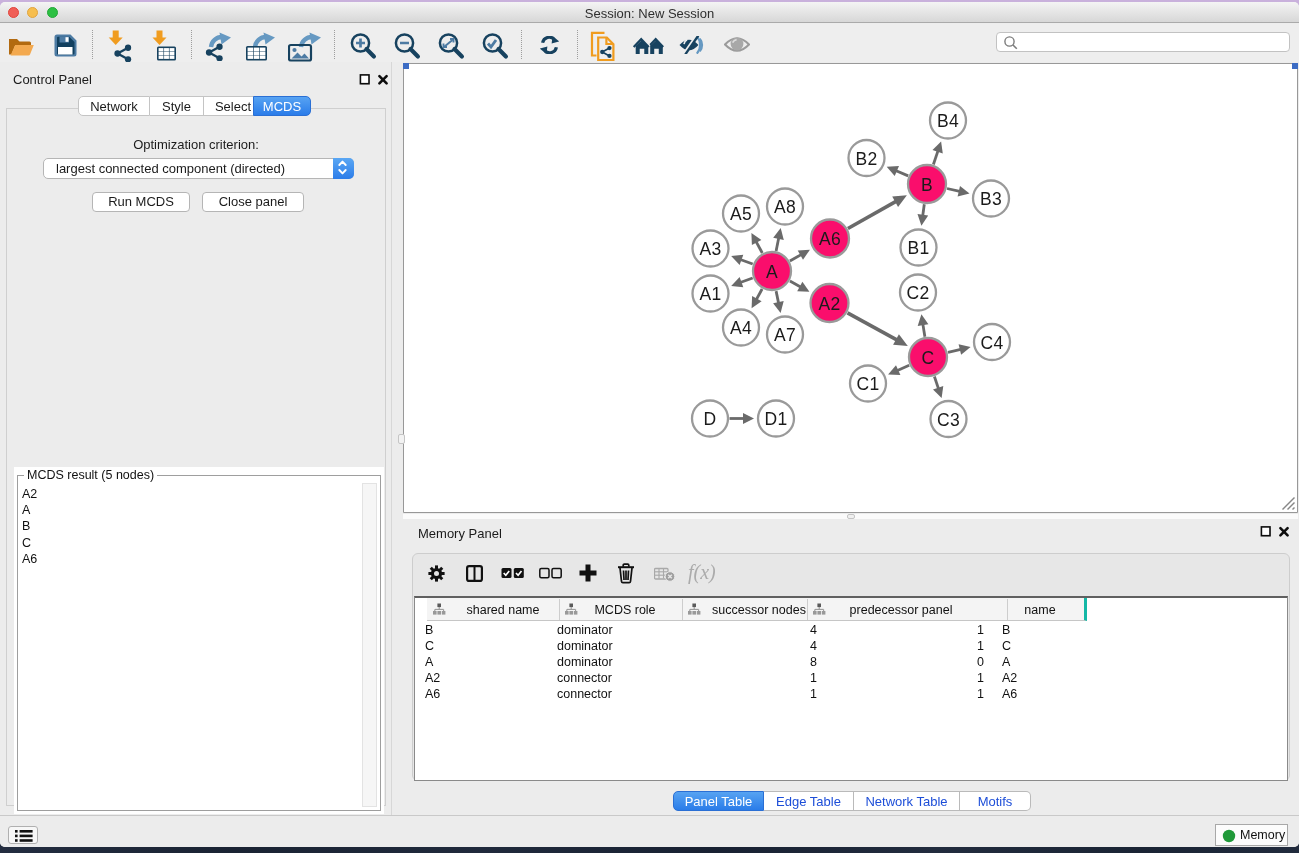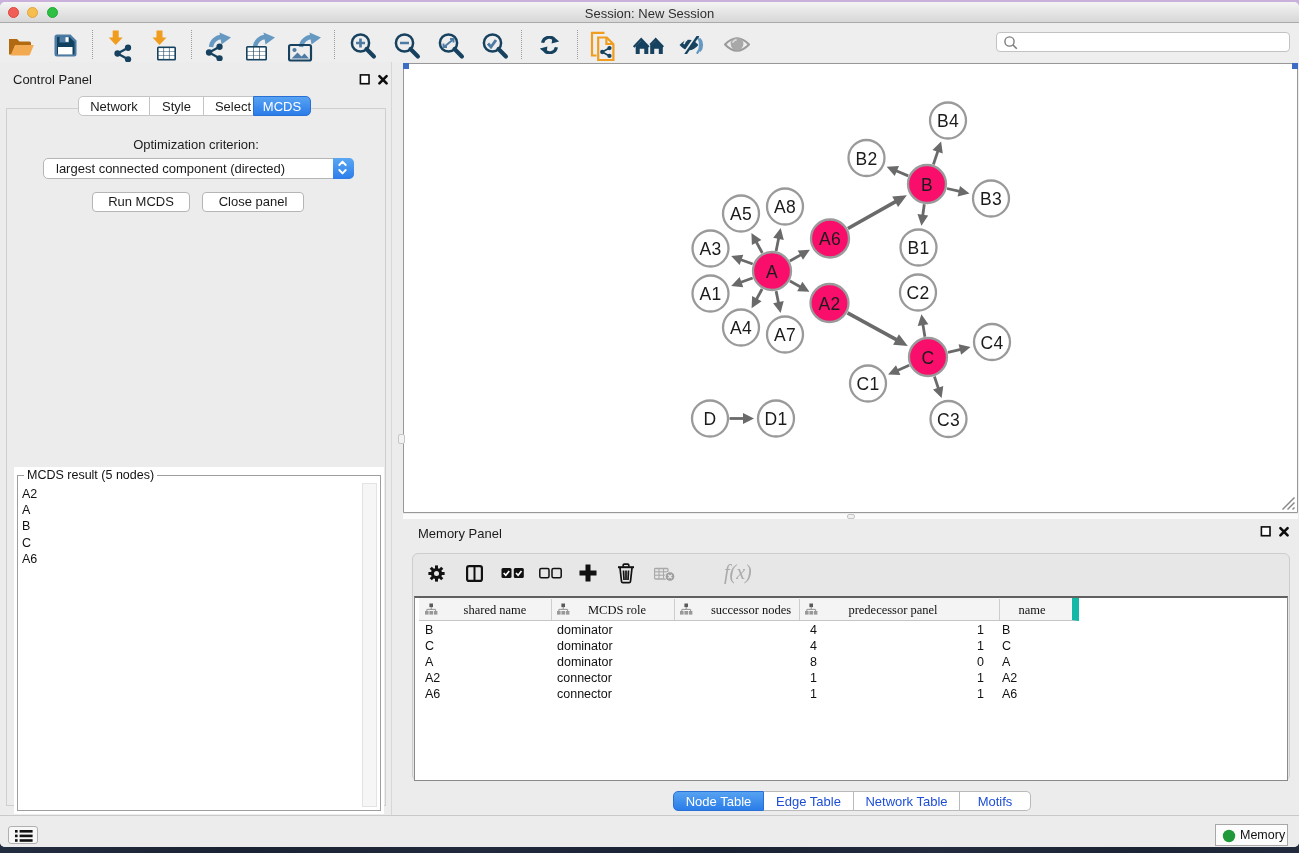--- a/index.html
+++ b/index.html
@@ -44,22 +44,22 @@
 #nettitle { position:absolute; left:0; top:0; width:893px; height:22px;
   background:linear-gradient(#f3f3f3,#d4d4d4); border-bottom:1px solid #9a9a9a; border-radius:4px 4px 0 0; }
 #netname { position:absolute; top:4px; left:0; width:893px; text-align:center; font-size:13px; color:#222; }
 .bluecorner { position:absolute; width:6px; height:6px; background:#3c6cc4; z-index:0; }
 
 #tpanel { position:absolute; left:392px; top:60px; width:907px; height:755px; background:#ececec; }
 #tp-title { position:absolute; left:26px; top:464px; font-size:13px; color:#1b1b1b; }
 #tp-box { position:absolute; left:20px; top:491px; width:878px; height:228px; background:#e7e7e7;
   border:1px solid #cdcdcd; border-radius:6px; }
 #ttable { position:absolute; left:22px; top:534px; width:874px; height:185px; background:#ffffff; border:1px solid #8a8a8a; border-top:2px solid #606060; }
-#thead { position:absolute; left:4px; top:0; width:660px; height:23px; background:#f4f4f4;
-  border-bottom:1px solid #c6c6c6; border-right:7px solid #14b8a6;font-family:Liberation Serif, serif; }
+#thead { position:absolute; left:12px; top:0; width:660px; height:23px; background:#f4f4f4;
+  border-bottom:1px solid #c6c6c6; border-right:3px solid #14b8a6; }
 .hsep { position:absolute; top:1px; height:21px; width:0; border-left:1px solid #cdcdcd; }
 .hlab { position:absolute; top:4.5px; font-size:12.5px; color:#111; }
 .cell { position:absolute; font-size:12.5px; color:#111; height:16px; line-height:16px; }
 .btab { position:absolute; top:729px; height:20px; background:#ffffff; border:1px solid #bababa; border-left:none;
   font-size:13px; color:#1d4ed8; text-align:center; line-height:19px; }
 
 #statusbar { position:absolute; left:0; top:813px; width:1299px; height:32px; background:#ececec; border-top:1px solid #c9c9c9; }
 #membtn { position:absolute; left:1215px; top:8px; width:73px; height:22px; background:#fcfcfc; border:1px solid #a8a8a8;
   font-size:12.5px; color:#111; }
 #listbtn { position:absolute; left:8px; top:10px; width:30px; height:18px; background:#f7f7f7; border:1px solid #b0b0b0; border-radius:3px; }
@@ -329,21 +329,21 @@
               <line x1="0.5" y1="10.2" x2="14" y2="10.2"></line>
               <line x1="5" y1="4" x2="5" y2="13.5"></line>
               <line x1="9.5" y1="4" x2="9.5" y2="13.5"></line>
             </g>
             <circle cx="16" cy="11.5" r="4.8" fill="#9f9f9f" stroke="#e7e7e7" stroke-width="1"></circle>
             <g stroke="#e7e7e7" stroke-width="1.4">
               <line x1="14.2" y1="9.7" x2="17.8" y2="13.3"></line>
               <line x1="17.8" y1="9.7" x2="14.2" y2="13.3"></line>
             </g>
           </svg>
-<div class="abs" style="left:275px; top:6.5px; width:50px; font-family:'Liberation Serif', serif; font-style:italic; font-size:20px; color:#ababab;margin-left:36px;">f(x)</div>
+<div class="abs" style="left:275px; top:6.5px; width:50px; font-family:'Liberation Serif', serif; font-style:italic; font-size:20px; color:#ababab;">f(x)</div>
     </div>
     <div id="ttable">
       <div id="thead">
         <div class="hsep" style="left:132px;"></div>
         <div class="hsep" style="left:255px;"></div>
         <div class="hsep" style="left:380px;"></div>
         <div class="hsep" style="left:580px;"></div>
         <div class="hlab" style="left:16px; width:120px; text-align:center;">shared name</div>
         <div class="hlab" style="left:138px; width:120px; text-align:center;">MCDS role</div>
         <div class="hlab" style="left:272px; width:120px; text-align:center;">successor nodes</div>
@@ -425,21 +425,21 @@
 <div class="cell" style="left:142px; top:71.5px;">connector</div>
 <div class="cell" style="left:302px; top:71.5px; width:100px; text-align:right;">1</div>
 <div class="cell" style="left:469px; top:71.5px; width:100px; text-align:right;">1</div>
 <div class="cell" style="left:587px; top:71.5px;">A2</div>
 <div class="cell" style="left:10px; top:87.5px;">A6</div>
 <div class="cell" style="left:142px; top:87.5px;">connector</div>
 <div class="cell" style="left:302px; top:87.5px; width:100px; text-align:right;">1</div>
 <div class="cell" style="left:469px; top:87.5px; width:100px; text-align:right;">1</div>
 <div class="cell" style="left:587px; top:87.5px;">A6</div>
     </div>
-    <div class="btab" style="left:281px; width:91px; border:1px solid #2a6fd4; border-radius:5px 0 0 5px; background:linear-gradient(#57a3f2,#2a7ce9); color:#fff;">Node Table</div>
+    <div class="btab" style="left:281px; width:91px; border:1px solid #2a6fd4; border-radius:5px 0 0 5px; background:linear-gradient(#57a3f2,#2a7ce9); color:#fff;">Panel Table</div>
     <div class="btab" style="left:372px; width:90px;">Edge Table</div>
     <div class="btab" style="left:462px; width:106px;">Network Table</div>
     <div class="btab" style="left:568px; width:71px; border-radius:0 5px 5px 0;">Motifs</div>
   </div>
 
   <div id="netwin">
     <div class="bluecorner" style="left:-1px; top:-1px;"></div>
     <div class="bluecorner" style="right:-1px; top:-1px;"></div>
     <svg id="graph" width="893" height="426" viewBox="0 0 893 426" style="position:absolute; left:0; top:23px;" font-family="Liberation Sans, sans-serif" fill="#1b1b1b" letter-spacing="0.3">
       <line x1="348.7" y1="191.0" x2="335.6" y2="195.8" stroke="#6a6a6a" stroke-width="2.8"></line>

